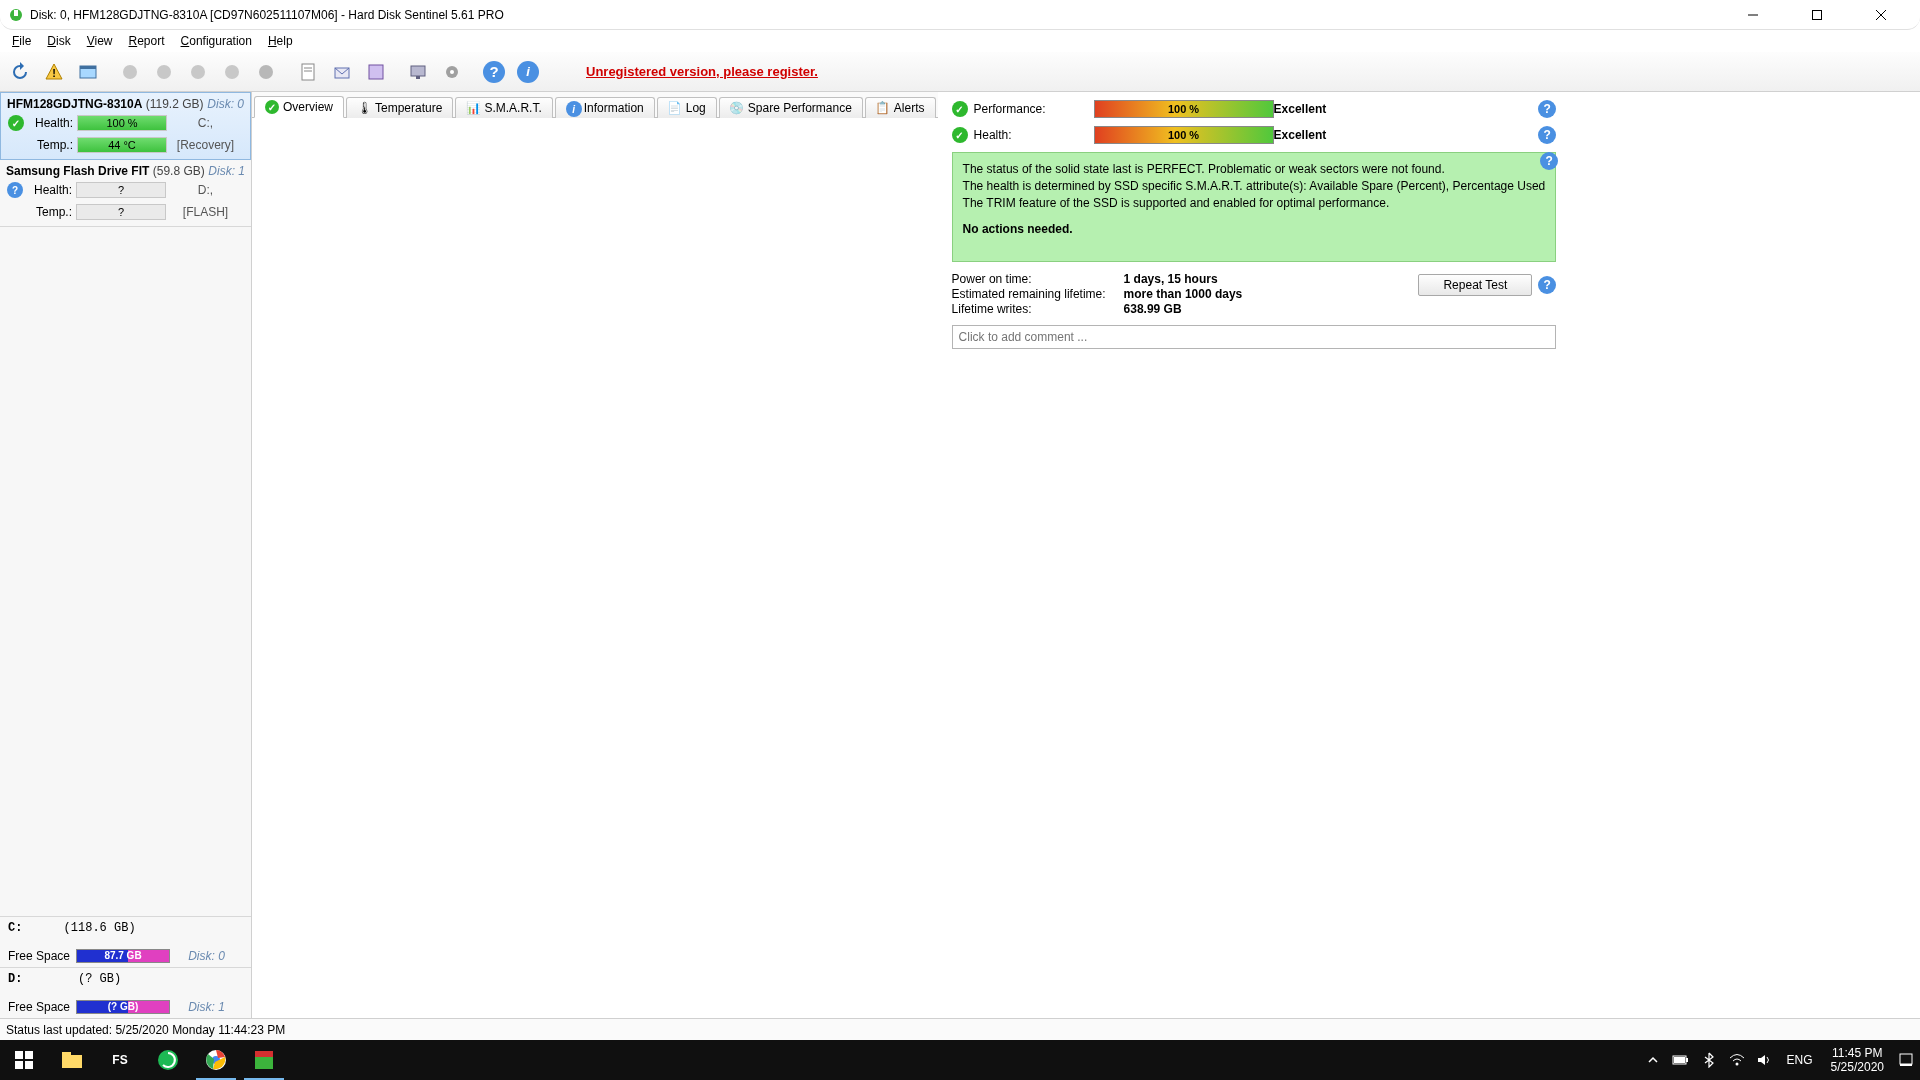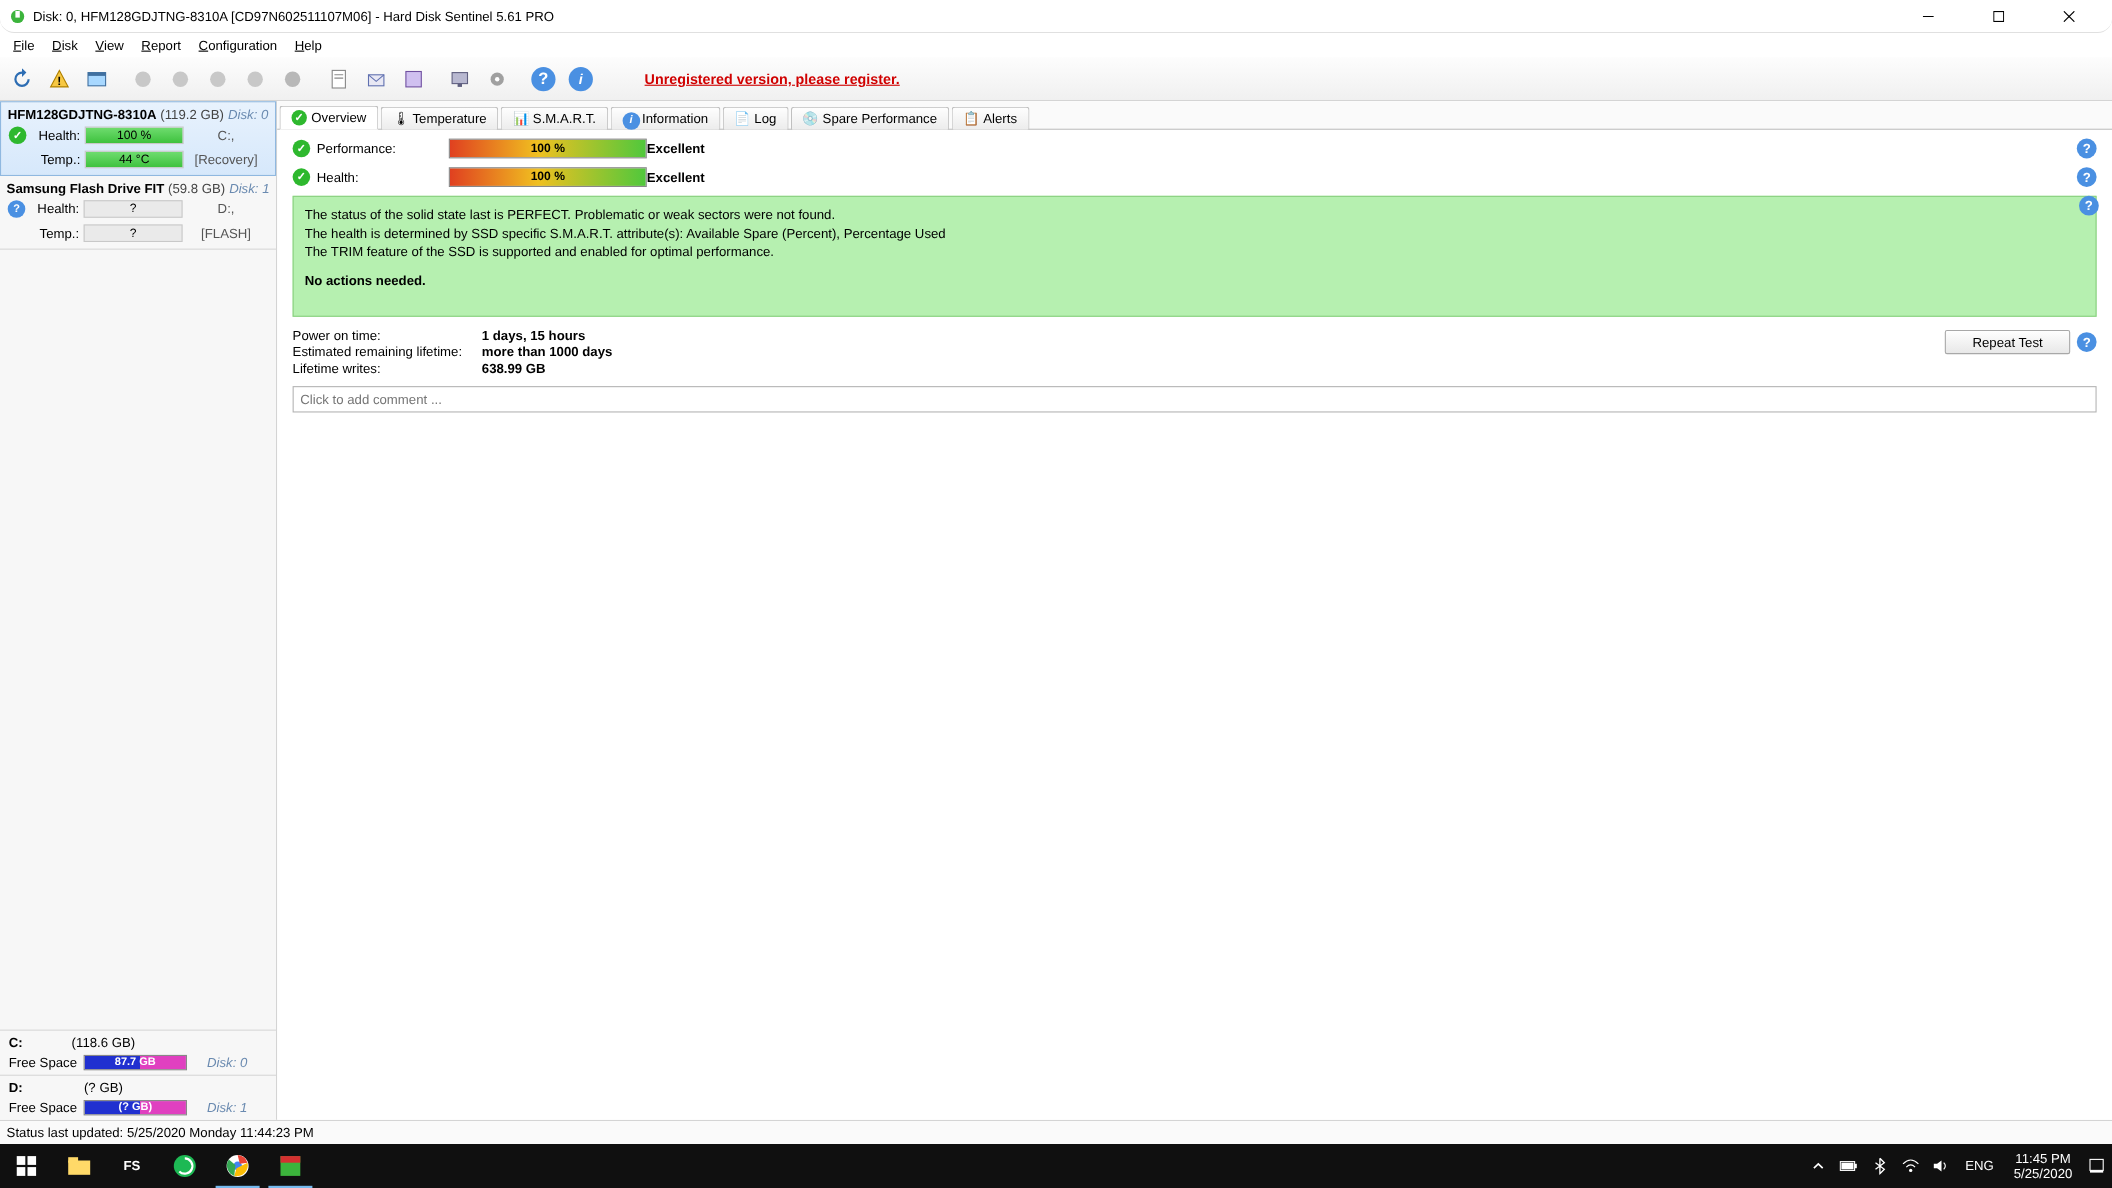--- a/index.html
+++ b/index.html
@@ -36,31 +36,31 @@
 .diskentry .dh .dnum { color: #6a8ab0; float: right; font-style: italic; }
 .diskrow { display: flex; align-items: center; height: 20px; margin-top: 2px; }
 .diskrow .sicon { width: 18px; display:flex; align-items:center; justify-content:center; }
 .diskrow .lbl { width: 52px; text-align: right; padding-right: 4px; }
 .diskrow .val { width: 90px; text-align: center; border: 1px solid #c8c8c8; background: #eaeaea; font-size: 11px; height: 16px; line-height: 14px; }
 .diskrow .val.green { background: linear-gradient(#6fdc6f,#3ec23e); color: #000; }
 .diskrow .extra { flex:1; text-align:center; color:#555; }
 
 .partpanel { margin-top: auto; padding-top: 0; }
 .partentry { border-top: 1px solid #d8d8d8; padding: 4px 8px; }
-.partentry .ph { font-size: 12px; }
+.partentry .ph { font-size: 12px; font-family: Liberation Mono, monospace; }
 .partentry .ph .pl { font-weight: bold; }
 .partentry .ph .ps { text-align: center; display: inline-block; width: 140px; }
-.partentry .pr { display: flex; align-items: center; margin-top: 4px; }
+.partentry .pr { display: flex; align-items: center; margin-top: 14px; }
 .partentry .pr .plbl { width: 68px; }
 .partentry .pr .pbar { width: 94px; height: 14px; background: linear-gradient(90deg,#2030d0 0%,#2030d0 55%,#e040c0 55%,#e040c0 100%); border:1px solid #888; position:relative; }
 .partentry .pr .pbar .pbartxt { position:absolute; width:100%; text-align:center; color:#fff; font-size:10px; font-weight:bold; line-height:12px; }
 .partentry .pr .pdisk { flex:1; text-align:center; color:#6a8ab0; font-style: italic; }
 
 
-.content { flex: 1; display: flex; flex-direction: column; background: #fff; }
+.content { flex: 1; display: flex; flex-direction: row; background: #fff; }
 
 
 .tabs { height: 26px; display: flex; align-items: flex-end; border-bottom: 1px solid #c0c0c0; padding-left: 2px; background:#fafafa; }
 .tab { display: flex; align-items: center; gap: 4px; padding: 3px 10px; border: 1px solid #c0c0c0; border-bottom: none; border-radius: 3px 3px 0 0; background: linear-gradient(#fefefe,#ececec); margin-right: 2px; cursor: pointer; font-size: 12px; position:relative; top:1px; }
 .tab.active { background: #fff; font-weight: normal; border-bottom: 1px solid #fff; }
 .tab .ticon { width: 14px; height: 14px; }
 
 
 .overview { padding: 8px 14px; }
 .metricrow { display: flex; align-items: center; margin-bottom: 8px; }

